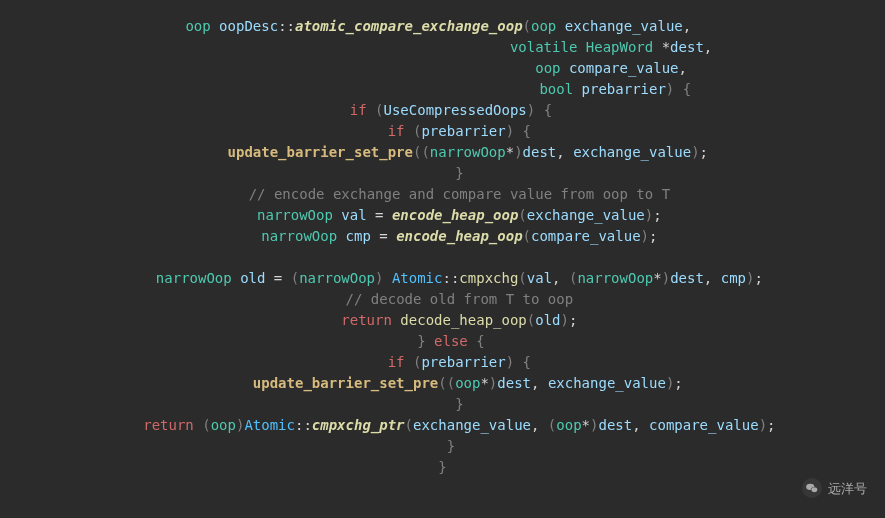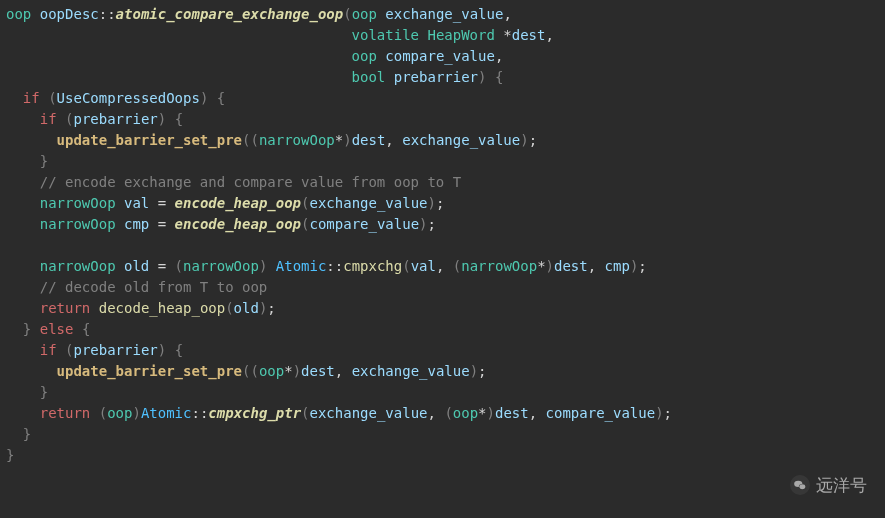--- a/index.html
+++ b/index.html
@@ -9,45 +9,46 @@
     font-family: Consolas, 'Courier New', monospace;
     font-size: 14px;
     line-height: 1.5;
     color: #a9b7c6;
     width: 885px;
     height: 518px;
     overflow: hidden;
     position: relative;
   }
   pre {
-    margin: 0;
+    margin: 12px;
     padding: 4px 6px;
     white-space: pre;
+    text-align: center;
   }
   .kw-type { color: #4ec9b0; }       
   .kw-flow { color: #d16969; }       
   .fn-name { color: #dcdcaa; font-style: italic; font-weight: bold; } 
   .fn-call { color: #dcdcaa; }       
   .fn-bold { color: #d7ba7d; font-weight: bold; }
   .scope   { color: #d4d4d4; }       
   .brace   { color: #808080; }       
   .punct   { color: #d4d4d4; }
   .var     { color: #9cdcfe; }
   .comment { color: #808080; }
   .static  { color: #4fc1ff; }       
   .badge {
     position: absolute;
     right: 18px;
     bottom: 20px;
     display: flex;
-    align-items: center;
+    align-items: flex-end;
     gap: 6px;
     color: #bfbfbf;
     font-family: sans-serif;
-    font-size: 17px;
+    font-size: 13px;
     opacity: 0.85;
   }
   .badge-icon {
     width: 20px;
     height: 20px;
     border-radius: 50%;
     background: #3a3a3a;
     display: flex;
     align-items: center;
     justify-content: center;

